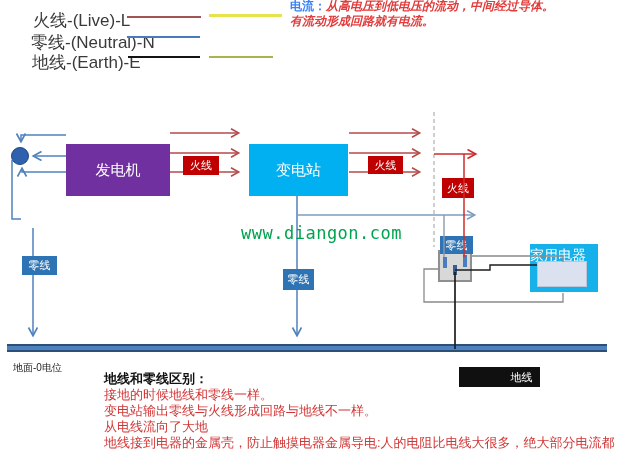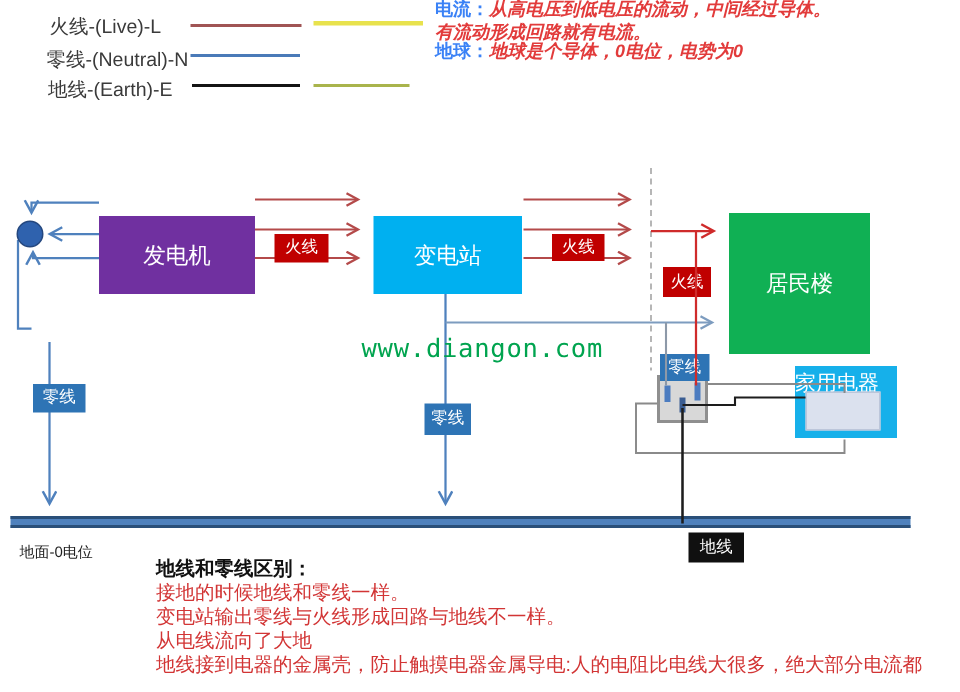--- a/index.html
+++ b/index.html
@@ -5,21 +5,21 @@
   html,body{margin:0;padding:0;background:#fff;}
   .stage{
     position:relative;width:640px;height:461px;overflow:hidden;background:#ffffff;
     font-family:"Liberation Sans","DejaVu Sans",sans-serif;
   }
   .abs{position:absolute;}
   svg.wires{position:absolute;left:0;top:0;width:640px;height:461px;}
   .z1{z-index:1}.z4{z-index:4}
 
   
-  .legend-label{font-size:13px;color:#3a3a3a;z-index:2;}
+  .legend-label{font-size:17px;color:#3a3a3a;z-index:2;}
   .legend-line{height:2px;z-index:2;}
 
   
   .top-notes{left:290px;top:0px;width:348px;font-size:12px;font-weight:bold;line-height:13.5px;z-index:2;}
   .tn-black{color:#3b82f6;font-family:Liberation Mono, monospace;}
   .tn-red{color:#e23b3b;font-style:italic;}
 
   
   .bigbox{display:flex;align-items:center;justify-content:center;color:#fff;font-size:15px;z-index:2;margin-top:16px;}
   .gen{left:66px;top:128px;width:104px;height:52px;background:#7030a0;}
@@ -33,21 +33,21 @@
   .badge{color:#fff;font-size:11px;text-align:center;z-index:3;margin-top:47px;}
   .badge-red{background:#c00000;}
   .badge-blue{background:#2e74b5;}
   .badge-black{background:#101010;}
   .hx1{left:183px;top:109px;width:36px;height:19px;line-height:19px;}
   .hx2{left:368px;top:109px;width:35px;height:18px;line-height:18px;}
   .hx3{left:442px;top:131px;width:32px;height:20px;line-height:20px;}
   .lxL{left:22px;top:209px;width:35px;height:19px;line-height:19px;}
   .lxM{left:283px;top:222px;width:31px;height:21px;line-height:21px;}
   .lxR{left:440px;top:189px;width:33px;height:18px;line-height:18px;}
-  .dx{left:459px;top:308px;width:37px;height:20px;line-height:20px;}
+  .dx{left:459px;top:320px;width:37px;height:20px;line-height:20px;padding-left:44px;}
 
   
   .socket{left:438px;top:250px;width:34px;height:32px;background:#d8d8d8;border:2px solid #8f8f8f;box-sizing:border-box;z-index:2;}
   .prong{position:absolute;background:#4c7cc0;}
   .prong-l{left:3px;top:5px;width:4px;height:11px;}
   .prong-r{left:23px;top:3px;width:4px;height:12px;}
   .prong-c{left:13px;top:13px;width:4px;height:10px;background:#3a5d92;}
 
   
   .ground-bar{left:7px;top:344px;width:600px;height:8px;background:#4f81bd;border-top:2px solid #2a4f79;border-bottom:2px solid #2a4f79;box-sizing:border-box;z-index:2;}
@@ -73,21 +73,20 @@
 
   <div class="abs legend-line" style="left:127px;top:16px;width:74px;background:#a05454"></div>
   <div class="abs legend-line" style="left:209px;top:14px;width:73px;height:3px;background:#e8e24d"></div>
   <div class="abs legend-line" style="left:127px;top:36px;width:73px;background:#4a7ab8"></div>
   <div class="abs legend-line" style="left:128px;top:56px;width:72px;background:#141414"></div>
   <div class="abs legend-line" style="left:209px;top:56px;width:64px;background:#a9b44c"></div>
 
   <div class="abs top-notes">
     <div><span class="tn-black">电流：</span><span class="tn-red">从高电压到低电压的流动，中间经过导体。</span></div>
     <div class="tn-red">有流动形成回路就有电流。</div>
-    <div><span class="tn-black">地球：</span><span class="tn-red">地球是个导体，0电位，电势为0</span></div>
   </div>
 
   <svg class="wires z1" viewBox="0 0 640 461">
     <defs>
       <marker id="arrRed" markerWidth="8" markerHeight="8" refX="5.5" refY="3.5" orient="auto">
         <path d="M0.5,0.5 L6,3.5 L0.5,6.5" fill="none" stroke="#b44a4a" stroke-width="1.1"></path>
       </marker>
       <marker id="arrBlue" markerWidth="8" markerHeight="8" refX="5.5" refY="3.5" orient="auto">
         <path d="M0.5,0.5 L6,3.5 L0.5,6.5" fill="none" stroke="#4f81bd" stroke-width="1.1"></path>
       </marker>
@@ -122,23 +121,20 @@
 
     <path d="M434,112 V247" stroke="#b5b5b5" stroke-width="1.3" stroke-dasharray="4 3" fill="none"></path>
   </svg>
 
   <div class="abs bigbox gen">
       <span>发电机</span>
     </div>
   <div class="abs bigbox sub">
       <span>变电站</span>
     </div>
-  <div class="abs bigbox bld">
-      <span>居民楼</span>
-    </div>
 
   <div class="abs app">
     <div class="app-title">家用电器</div>
     <div class="app-inner"></div>
   </div>
 
   <div class="abs socket">
     <div class="prong prong-l"></div>
     <div class="prong prong-r"></div>
     <div class="prong prong-c"></div>

